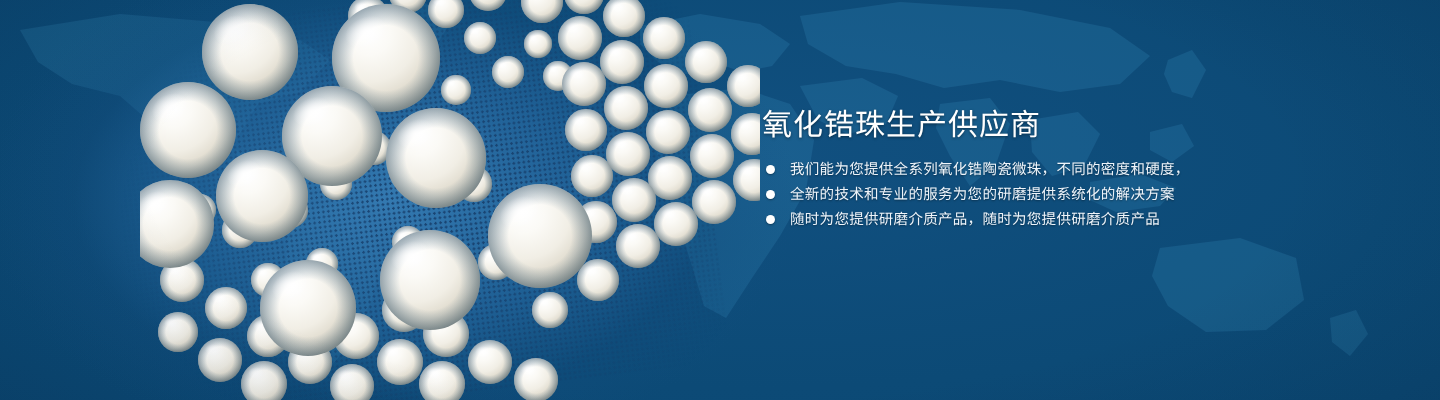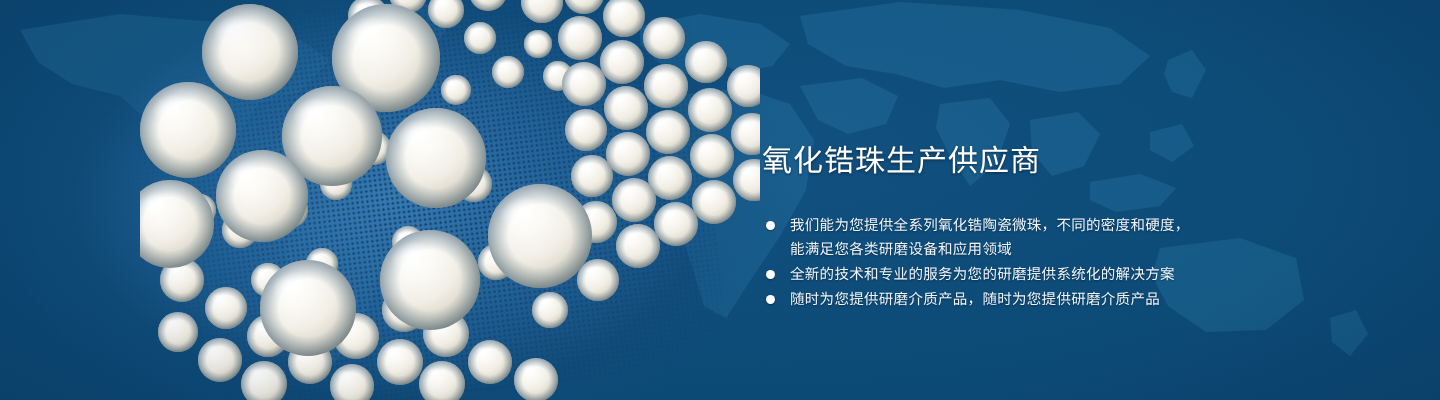--- a/index.html
+++ b/index.html
@@ -76,25 +76,24 @@
     width:620px;
   }
   .headline {
     font-size:30px;
     line-height:40px;
     letter-spacing:1px;
     color:#ffffff;
     font-weight:400;
     text-shadow:0 1px 3px rgba(0,0,0,.45);
     white-space:nowrap;
-    margin-top:36px;
   }
   .bullets {
     list-style:none;
-    margin-top:32px;
+    margin-top:12px;
     font-family:Liberation Serif, serif;
   }
   .bullet {
     position:relative;
     padding-left:28px;
     color:#eef4fa;
     font-size:14.5px;
     line-height:24px;
     letter-spacing:.3px;
     text-shadow:0 1px 2px rgba(0,0,0,.40);
@@ -457,21 +456,20 @@
 
   <div class="copy">
 
     <h1 class="headline">氧化锆珠生产供应商</h1>
 
     <ul class="bullets">
 
       <li class="bullet">
         <span class="dot"></span>
         <span>我们能为您提供全系列氧化锆陶瓷微珠，不同的密度和硬度，</span>
-        <span class="line2">能满足您各类研磨设备和应用领域</span>
       </li>
 
       <li class="bullet">
         <span class="dot"></span>
         <span>全新的技术和专业的服务为您的研磨提供系统化的解决方案</span>
       </li>
 
       <li class="bullet">
         <span class="dot"></span>
         <span>随时为您提供研磨介质产品，随时为您提供研磨介质产品</span>

